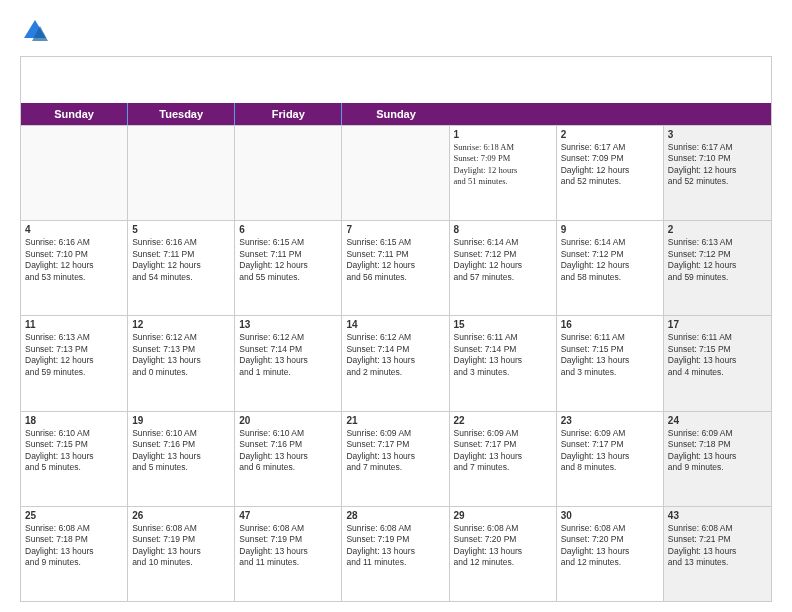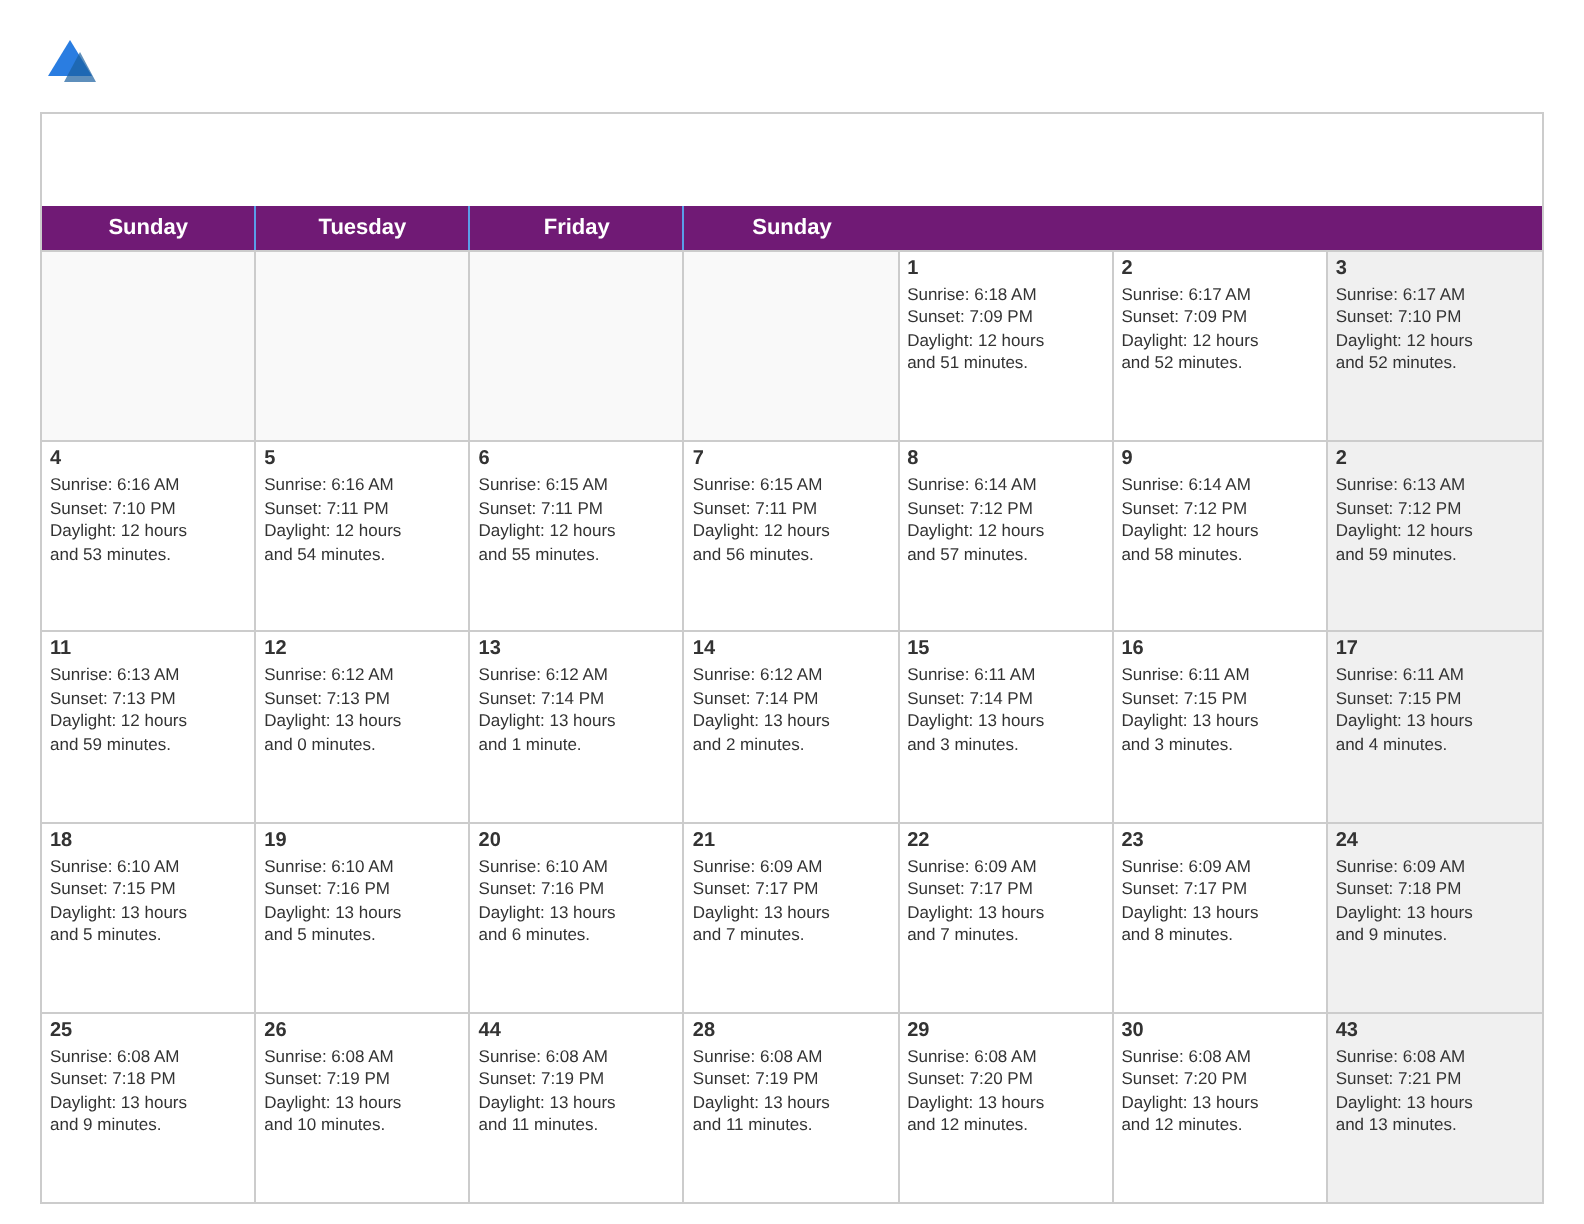--- a/index.html
+++ b/index.html
@@ -139,21 +139,21 @@
         <div class="cal-header-cell">Sunday</div>
       </div>
     <div class="cal-body">
     <div class="cal-row">
           <div class="cal-cell empty"></div>
           <div class="cal-cell empty"></div>
           <div class="cal-cell empty"></div>
           <div class="cal-cell empty"></div>
           <div class="cal-cell">
             <div class="day-num">1</div>
-            <div class="day-info" style="white-space: pre-line;">Sunrise: 6:18 AM
+            <div class="day-info" style="white-space: pre-line; font-family: Liberation Serif, serif;">Sunrise: 6:18 AM
 Sunset: 7:09 PM
 Daylight: 12 hours
 and 51 minutes.</div>
           </div>
           <div class="cal-cell">
             <div class="day-num">2</div>
             <div class="day-info" style="white-space: pre-line;">Sunrise: 6:17 AM
 Sunset: 7:09 PM
 Daylight: 12 hours
 and 52 minutes.</div>
@@ -328,21 +328,21 @@
 and 9 minutes.</div>
           </div>
           <div class="cal-cell">
             <div class="day-num">26</div>
             <div class="day-info" style="white-space: pre-line;">Sunrise: 6:08 AM
 Sunset: 7:19 PM
 Daylight: 13 hours
 and 10 minutes.</div>
           </div>
           <div class="cal-cell">
-            <div class="day-num">44</div>
+            <div class="day-num">47</div>
             <div class="day-info" style="white-space: pre-line;">Sunrise: 6:08 AM
 Sunset: 7:19 PM
 Daylight: 13 hours
 and 11 minutes.</div>
           </div>
           <div class="cal-cell">
             <div class="day-num">28</div>
             <div class="day-info" style="white-space: pre-line;">Sunrise: 6:08 AM
 Sunset: 7:19 PM
 Daylight: 13 hours

